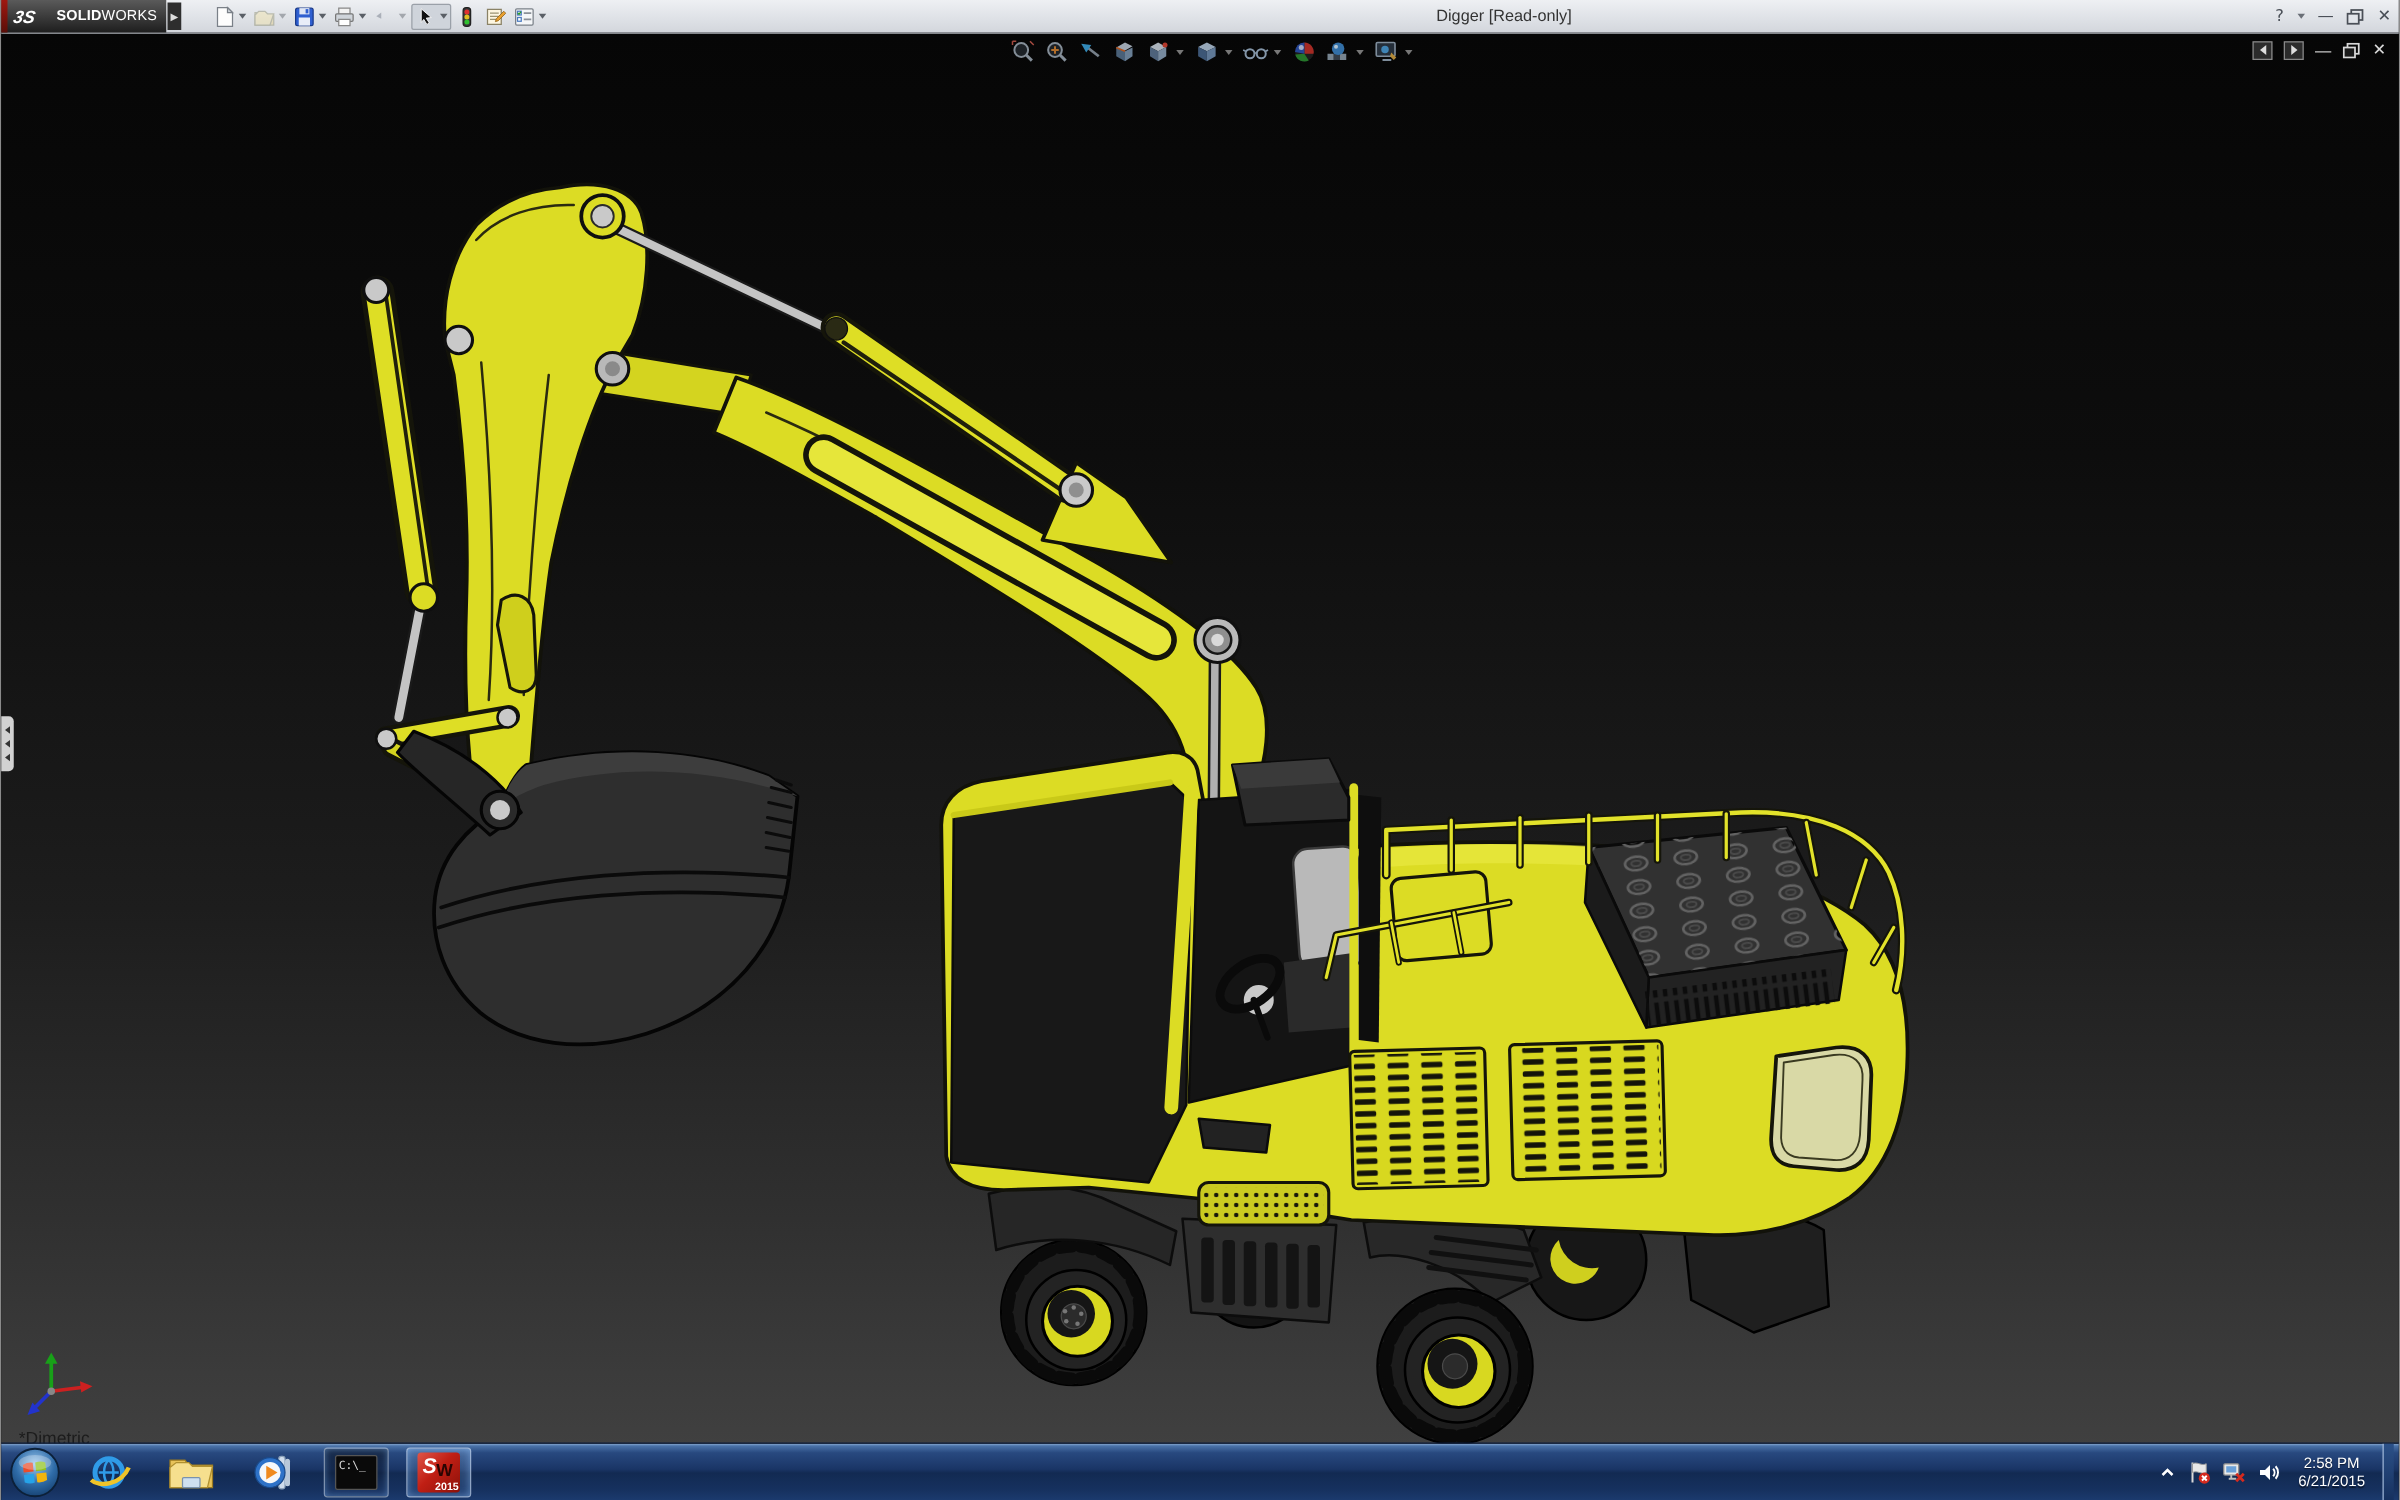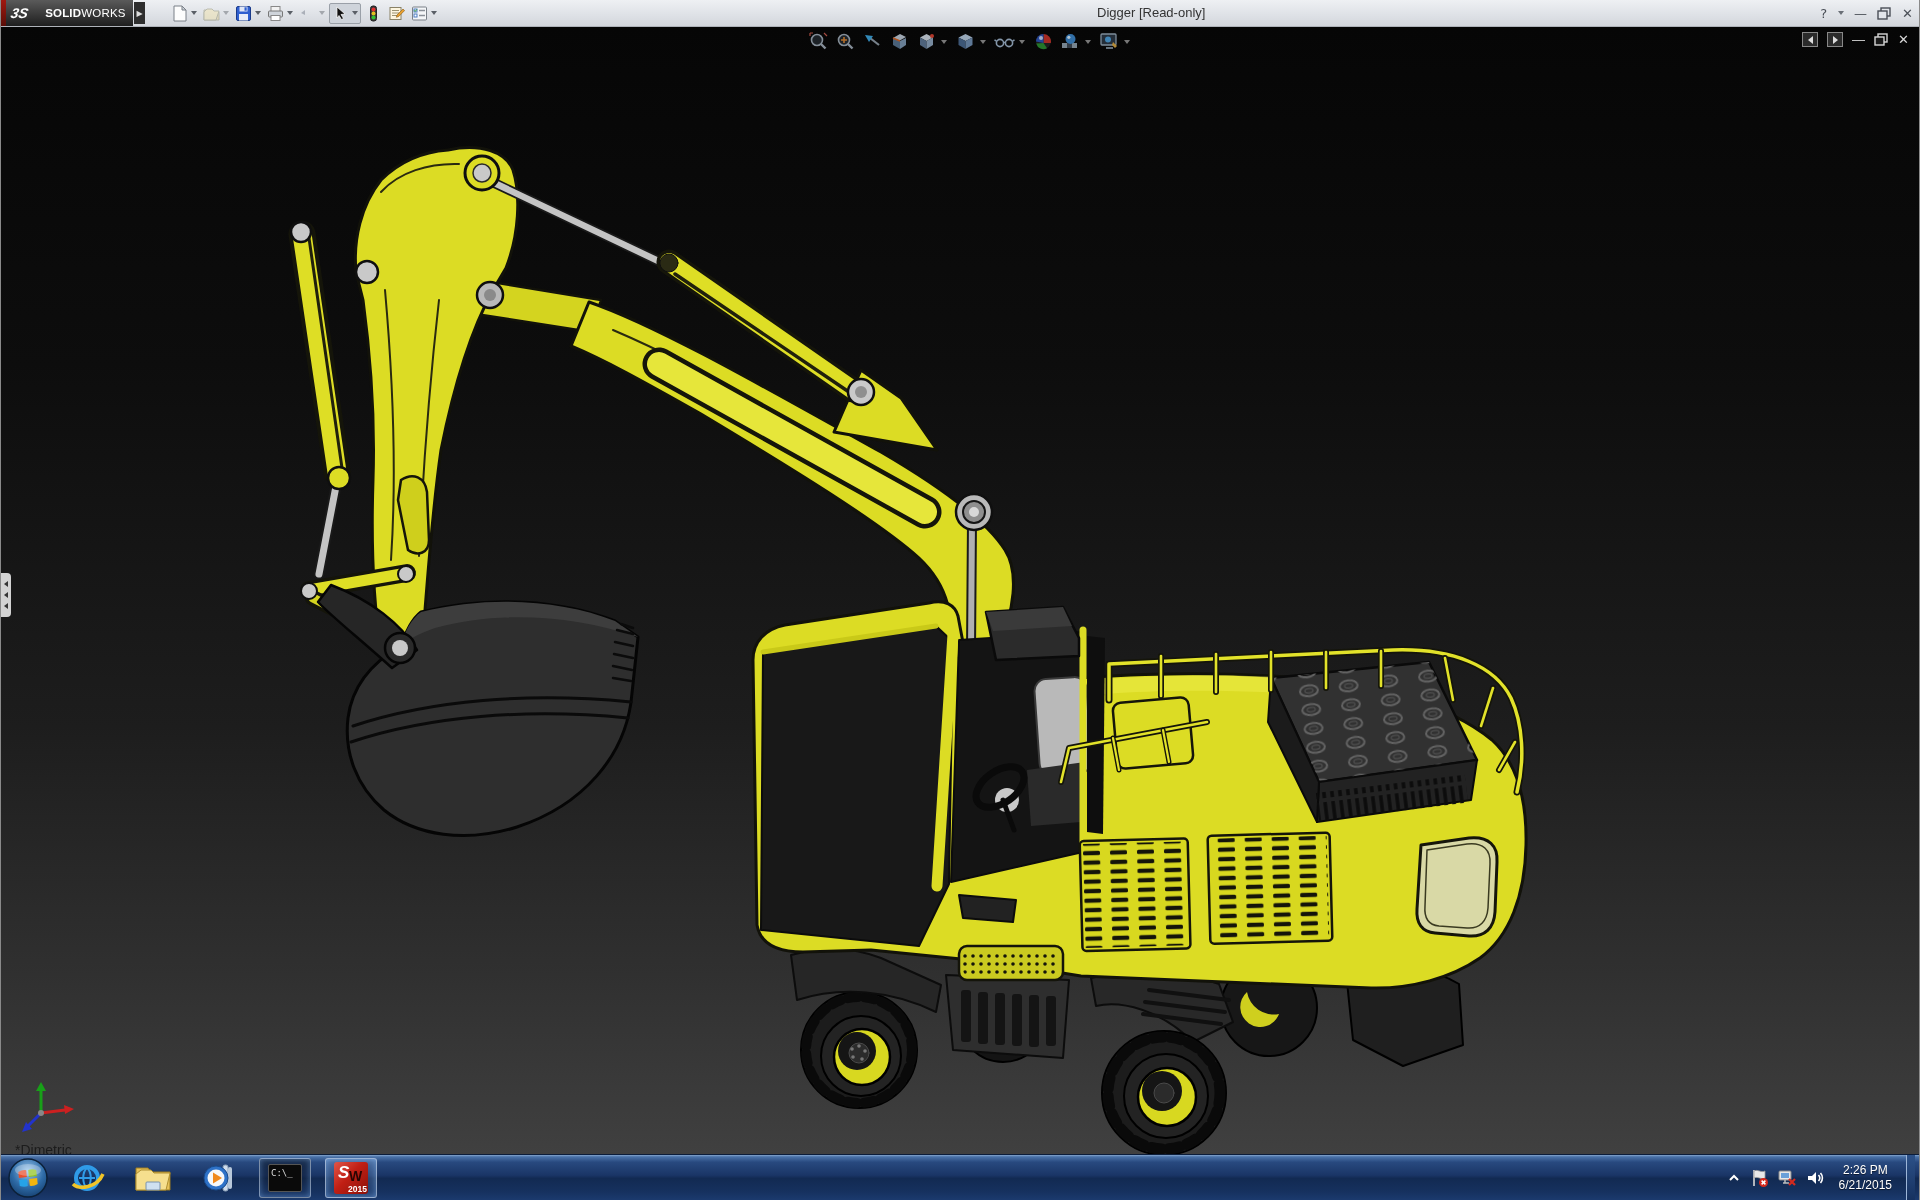--- a/index.html
+++ b/index.html
@@ -17,21 +17,21 @@
   .brandmark{font-style:italic;font-weight:bold;font-size:14px;transform:skewX(-12deg);margin-left:6px;}
   .brandtxt{font-size:11.5px;letter-spacing:.2px;margin-left:13px;}
   .brandtxt .b{font-weight:bold;}
   .menuflick{width:11px;height:22px;background:#2e2e2e;color:#ddd;font-size:8px;display:flex;align-items:center;justify-content:center;margin-left:1px;}
   .tbrow{display:flex;align-items:center;gap:2px;margin-left:24px;}
   .tbtn{display:flex;align-items:center;gap:2px;padding:1px 2px;border-radius:2px;}
   .tbtn.pressed{background:#cfd4db;border:1px solid #9aa0a8;}
   .tbtn.dim{opacity:.45;}
   .dd{width:0;height:0;border-left:3.5px solid transparent;border-right:3.5px solid transparent;border-top:4px solid #5a5f66;margin-left:1px;}
   .ticon{width:17px;height:17px;display:block;}
-  .title-text{position:absolute;left:1096px;top:5px;font-size:13px;color:#333;}
+  .title-text{position:absolute;left:1148px;top:5px;font-size:13px;color:#333;}
   .wc{position:absolute;right:6px;top:0;height:26px;display:flex;align-items:center;gap:10px;color:#4a4f57;font-size:13px;}
   .wc .g{font-family:"DejaVu Sans",sans-serif;cursor:default;}
 
   
   .viewport{position:absolute;left:0;top:26px;width:100%;height:1129px;
     background:linear-gradient(180deg,#060606 0%,#0d0d0d 30%,#1d1d1d 62%,#303030 84%,#404040 100%);z-index:1;}
   .headsup{position:absolute;left:806px;top:4px;display:flex;align-items:center;gap:4px;z-index:5;}
   .hbtn{display:flex;align-items:center;gap:2px;padding:1px;}
   .hicon{width:21px;height:21px;display:block;opacity:.85;}
   .hdd{width:0;height:0;border-left:3.5px solid transparent;border-right:3.5px solid transparent;border-top:4px solid #777;margin:0 2px;}
@@ -568,19 +568,19 @@
         <rect x="2" y="3" width="12" height="9" rx="1" fill="#e8e8e8" stroke="#8a8a8a"></rect>
         <rect x="4" y="5" width="8" height="5" fill="#6aa0d8"></rect>
         <path d="M6 15 h6 M8 12 v3" stroke="#bdbdbd" stroke-width="1.5"></path>
         <path d="M12 11 l6 6 M18 11 l-6 6" stroke="#d42a1e" stroke-width="2.2"></path>
       </svg>
       <svg class="trayicon" viewBox="0 0 20 20">
         <path d="M3 8 h4 l4 -4 v12 l-4 -4 H3 Z" fill="#fff"></path>
         <path d="M13.5 7 a4.5 4.5 0 0 1 0 6 M15.5 5 a7.5 7.5 0 0 1 0 10" fill="none" stroke="#fff" stroke-width="1.6"></path>
       </svg>
       <div class="clock">
-        <div>2:26 PM</div>
+        <div>2:58 PM</div>
         <div>6/21/2015</div>
       </div>
       <div class="showdesk"></div>
     </div>
   </div>
 </div>
 
 </body></html>

